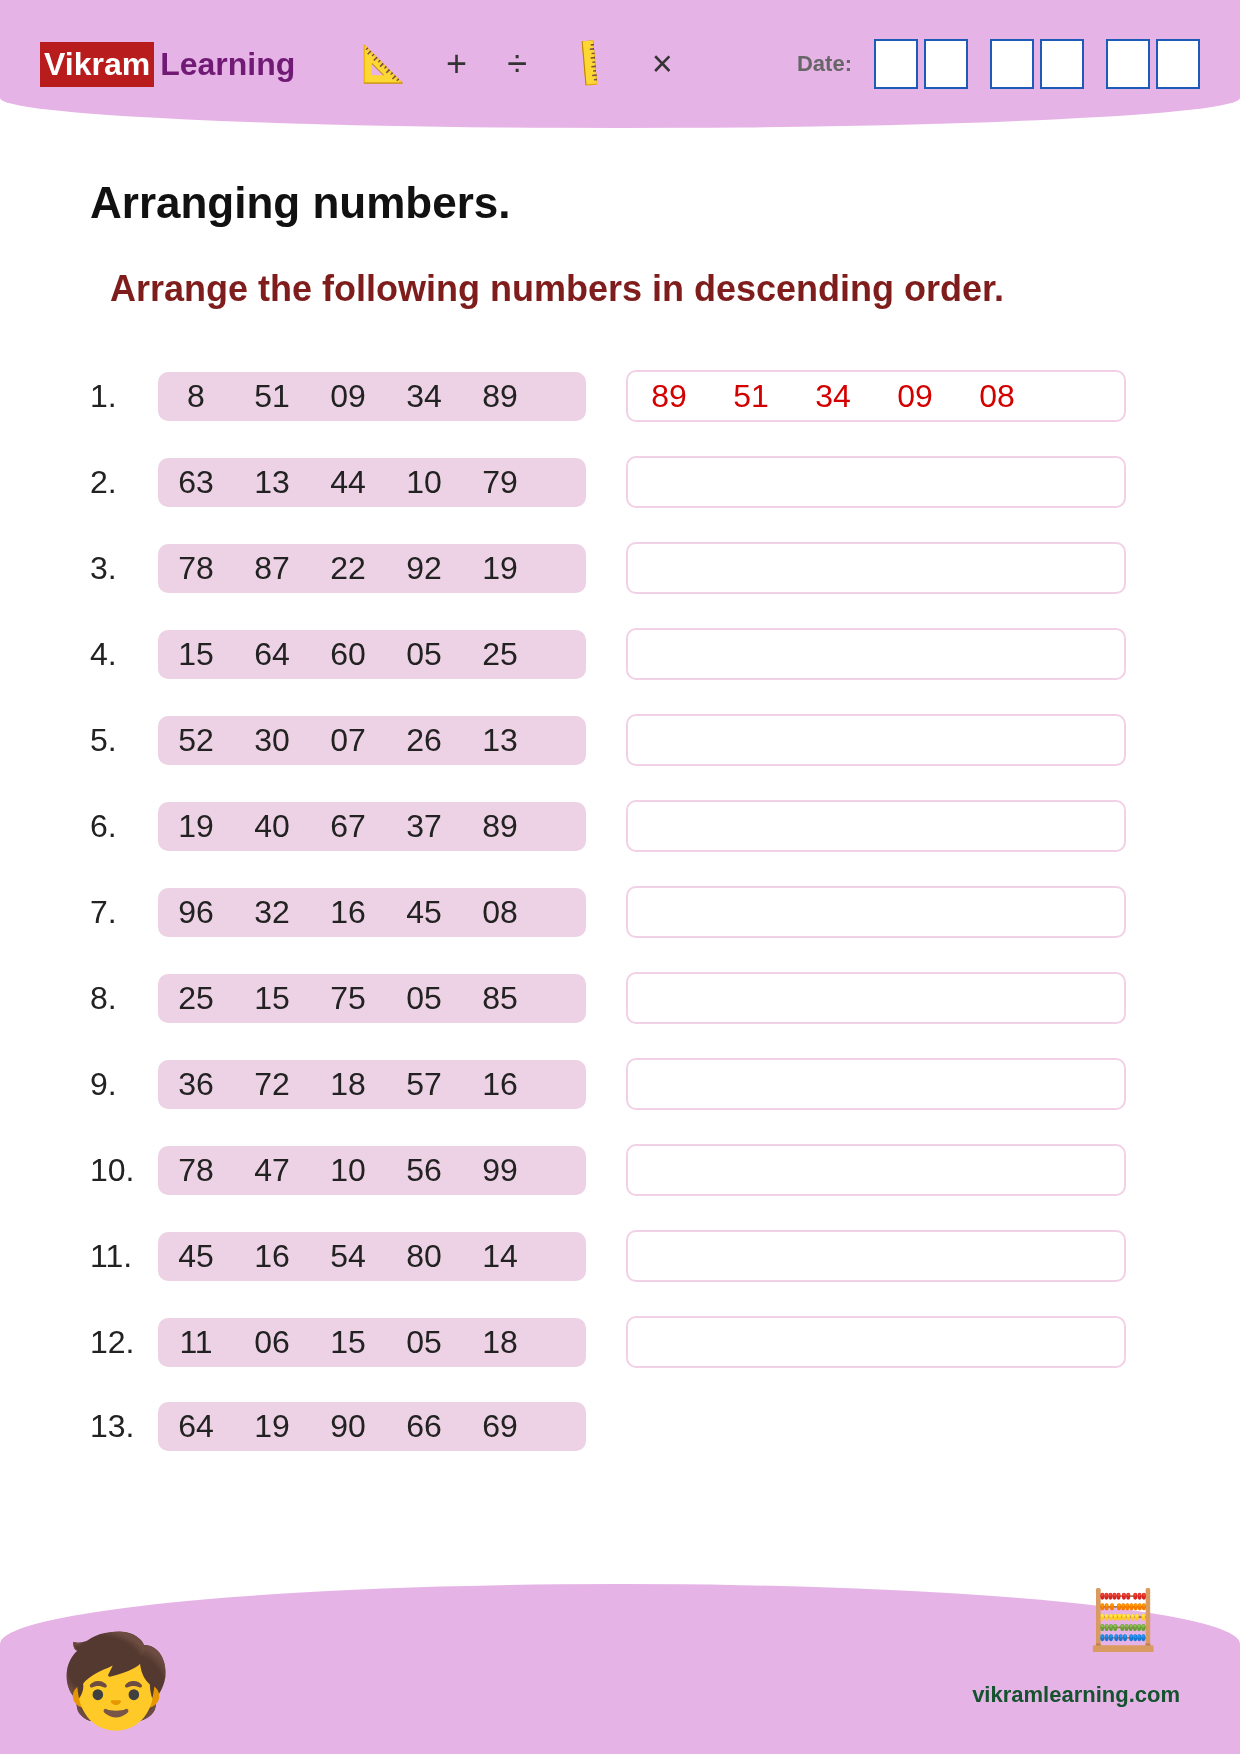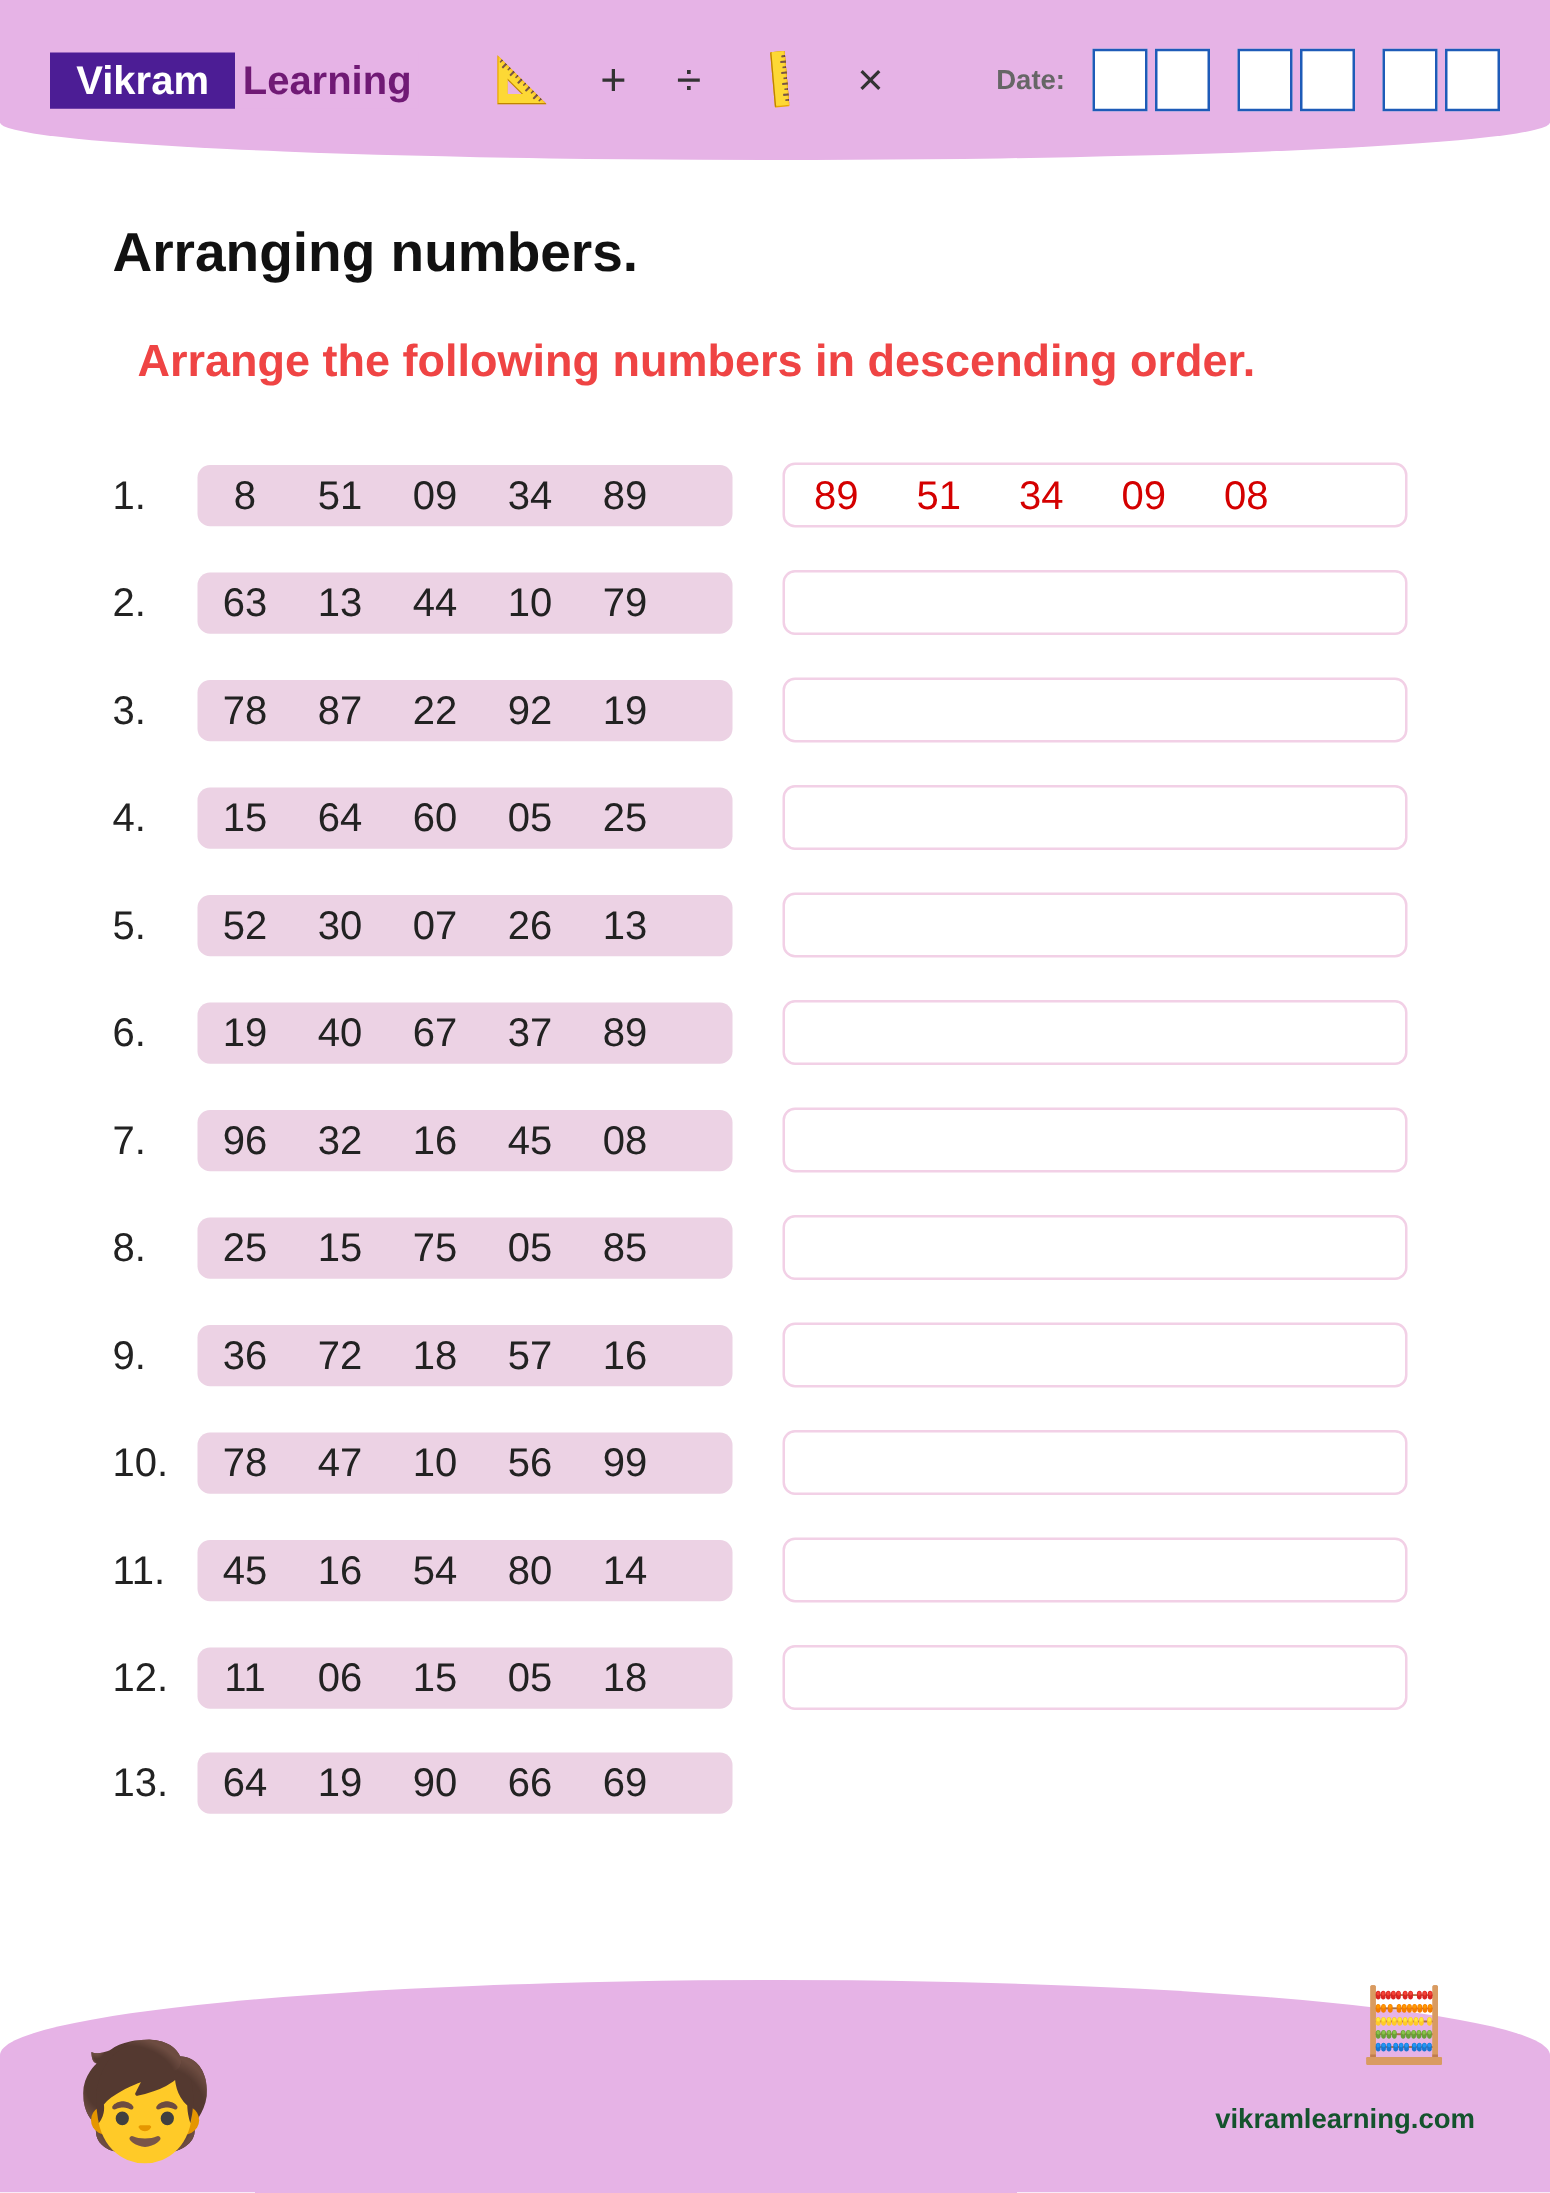--- a/index.html
+++ b/index.html
@@ -21,23 +21,23 @@
     align-items: center;
     padding: 0 40px;
   }
   .logo {
     display: flex;
     align-items: center;
     font-weight: bold;
     font-size: 32px;
   }
   .logo-vikram {
-    background: #4c1d95;
+    background: #b91c1c;
     color: #fff;
-    padding: 4px 21px;
+    padding: 4px 4px;
   }
   .logo-learning {
     color: #701a75;
     padding: 4px 6px;
     background:#e6b3e6;
   }
   .header-icons {
     display: flex;
     gap: 40px;
     margin-left: 60px;
@@ -68,21 +68,21 @@
   }
   .title {
     font-size: 44px;
     font-weight: bold;
     color: #111;
     margin-bottom: 40px;
   }
   .subtitle {
     font-size: 36px;
     font-weight: bold;
-    color: #ef4444;
+    color: #7f1d1d;
     margin-bottom: 60px;
     padding-left: 20px;
   }
   .rows {
     display: flex;
     flex-direction: column;
     gap: 34px;
   }
   .row {
     display: flex;

